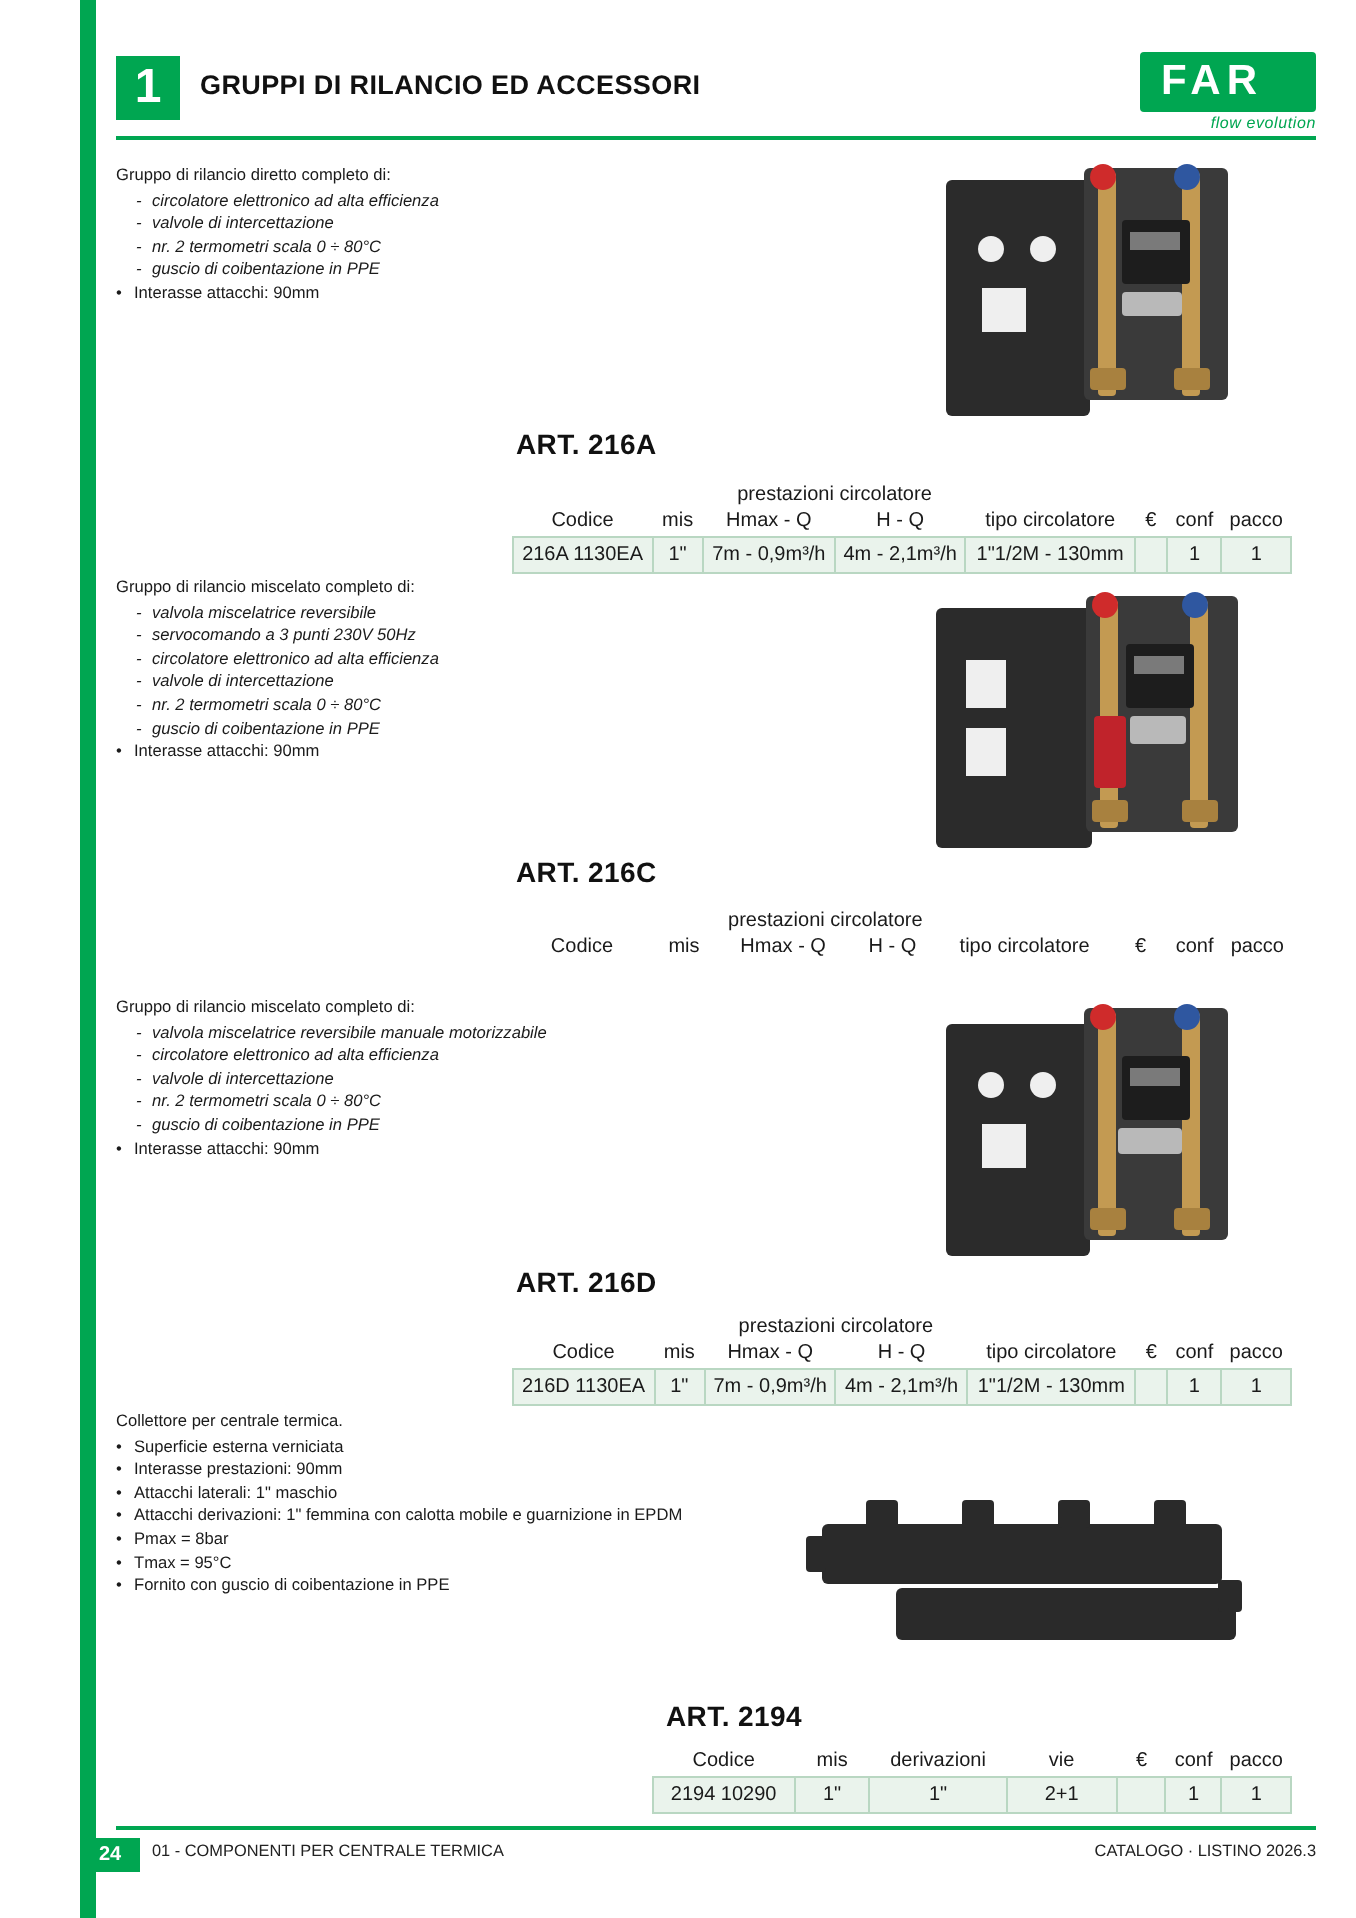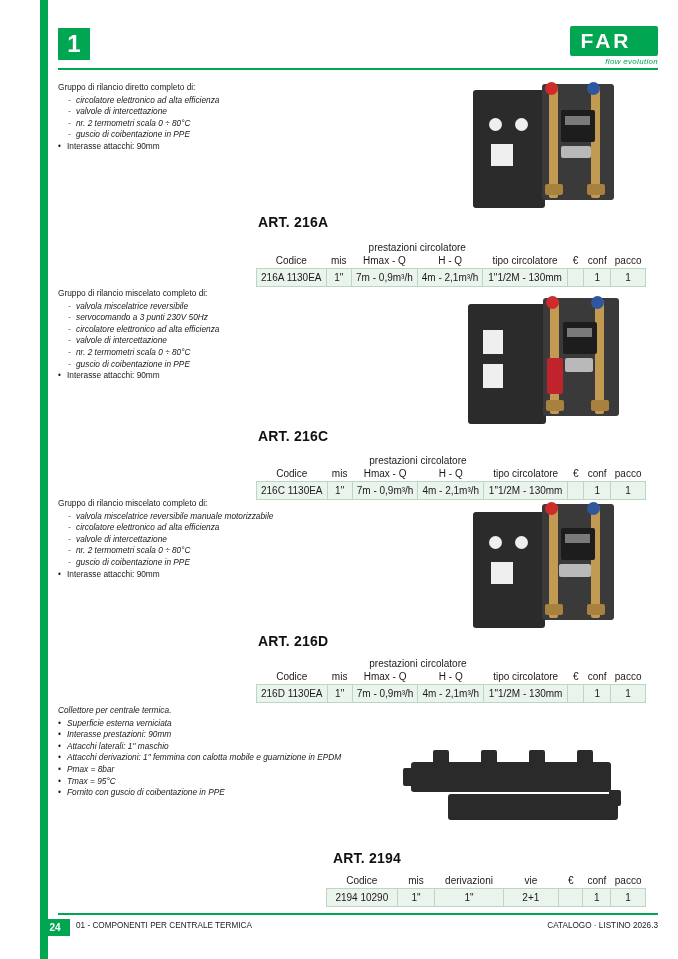--- a/index.html
+++ b/index.html
@@ -222,20 +222,21 @@
 </head>
 <body>
 
 <div class="page">
   <div class="left-band"></div>
 
   <div class="content">
 
     <div class="header">
       <div class="chapter-box">1</div>
+      <div class="header-title">GRUPPI DI RILANCIO ED ACCESSORI</div>
       <div class="logo">
         <div class="logo-box"></div>
         <div class="logo-text">FAR</div>
         <div class="logo-tag">flow evolution</div>
       </div>
       <div class="header-rule"></div>
     </div>
 
     <div class="section" style="top:82px;">
       <div class="desc" style="position:absolute;left:0;top:0;width:300px;">
@@ -354,30 +355,20 @@
         <tr class="head">
           <th>Codice</th>
           <th>mis</th>
           <th>Hmax - Q</th>
           <th>H - Q</th>
           <th>tipo circolatore</th>
           <th>€</th>
           <th>conf</th>
           <th>pacco</th>
         </tr>
-        <tr>
-          <td>216C 1130EA</td>
-          <td>1"</td>
-          <td>7m - 0,9m³/h</td>
-          <td>4m - 2,1m³/h</td>
-          <td>1"1/2M - 130mm</td>
-          <td></td>
-          <td>1</td>
-          <td>1</td>
-        </tr>
       </tbody>
         </table>
     </div>
 
     <div class="section" style="top:498px;">
       <div class="desc" style="position:absolute;left:0;top:0;width:300px;">
         <p class="lead">Gruppo di rilancio miscelato completo di:</p>
         <ul class="dash">
           <li>valvola miscelatrice reversibile manuale motorizzabile</li>
           <li>circolatore elettronico ad alta efficienza</li>
@@ -438,21 +429,21 @@
           <td>1"1/2M - 130mm</td>
           <td></td>
           <td>1</td>
           <td>1</td>
         </tr>
       </tbody>
         </table>
     </div>
 
     <div class="section" style="top:705px;">
-      <div class="desc" style="position:absolute;left:0;top:0;width:340px;font-style:italic;">
+      <div class="desc" style="position:absolute;left:0;top:0;width:340px;">
         <p class="lead">Collettore per centrale termica.</p>
         <ul class="bullet">
           <li>Superficie esterna verniciata</li>
           <li>Interasse prestazioni: 90mm</li>
           <li>Attacchi laterali: 1" maschio</li>
           <li>Attacchi derivazioni: 1" femmina con calotta mobile e guarnizione in EPDM</li>
           <li>Pmax = 8bar</li>
           <li>Tmax = 95°C</li>
           <li>Fornito con guscio di coibentazione in PPE</li>
         </ul>

